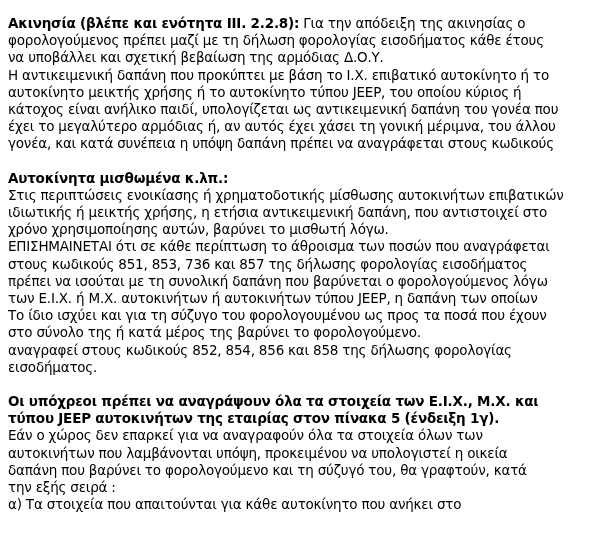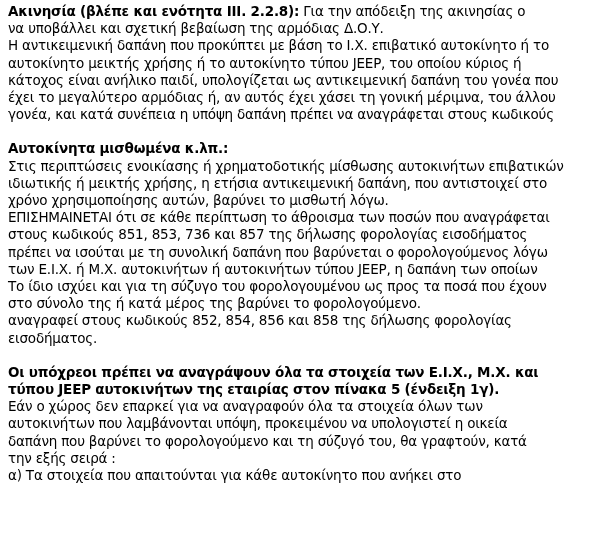--- a/index.html
+++ b/index.html
@@ -14,40 +14,41 @@
     font-family: "DejaVu Sans", "Liberation Sans", sans-serif;
     font-size: 13.5px;
     line-height: 17.2px;
     letter-spacing: -0.2px;
     overflow: hidden;
   }
   .doc {
     padding: 3px 8px 0 8px;
   }
   .para {
-    margin: 0 0 17px 0;
+    margin: 12px 0 17px 0;
   }
   .para:last-child {
     margin-bottom: 0;
   }
   .line {
     display: block;
     white-space: nowrap;
   }
   .b {
     font-weight: bold;
   }
 </style>
 </head>
 <body>
 
 <div class="doc">
 
   <div class="para">
     <span class="line"><span class="b">Ακινησία (βλέπε και ενότητα III. 2.2.8):</span><span> Για την απόδειξη της ακινησίας ο</span></span>
+    <span class="line">φορολογούμενος πρέπει μαζί με τη δήλωση φορολογίας εισοδήματος κάθε έτους</span>
     <span class="line">να υποβάλλει και σχετική βεβαίωση της αρμόδιας Δ.Ο.Υ.</span>
     <span class="line">Η αντικειμενική δαπάνη που προκύπτει με βάση το Ι.Χ. επιβατικό αυτοκίνητο ή το</span>
     <span class="line">αυτοκίνητο μεικτής χρήσης ή το αυτοκίνητο τύπου JEEP, του οποίου κύριος ή</span>
     <span class="line">κάτοχος είναι ανήλικο παιδί, υπολογίζεται ως αντικειμενική δαπάνη του γονέα που</span>
     <span class="line">έχει το μεγαλύτερο αρμόδιας ή, αν αυτός έχει χάσει τη γονική μέριμνα, του άλλου</span>
     <span class="line">γονέα, και κατά συνέπεια η υπόψη δαπάνη πρέπει να αναγράφεται στους κωδικούς</span>
   </div>
 
   <div class="para">
     <span class="line b">Αυτοκίνητα μισθωμένα κ.λπ.:</span>

